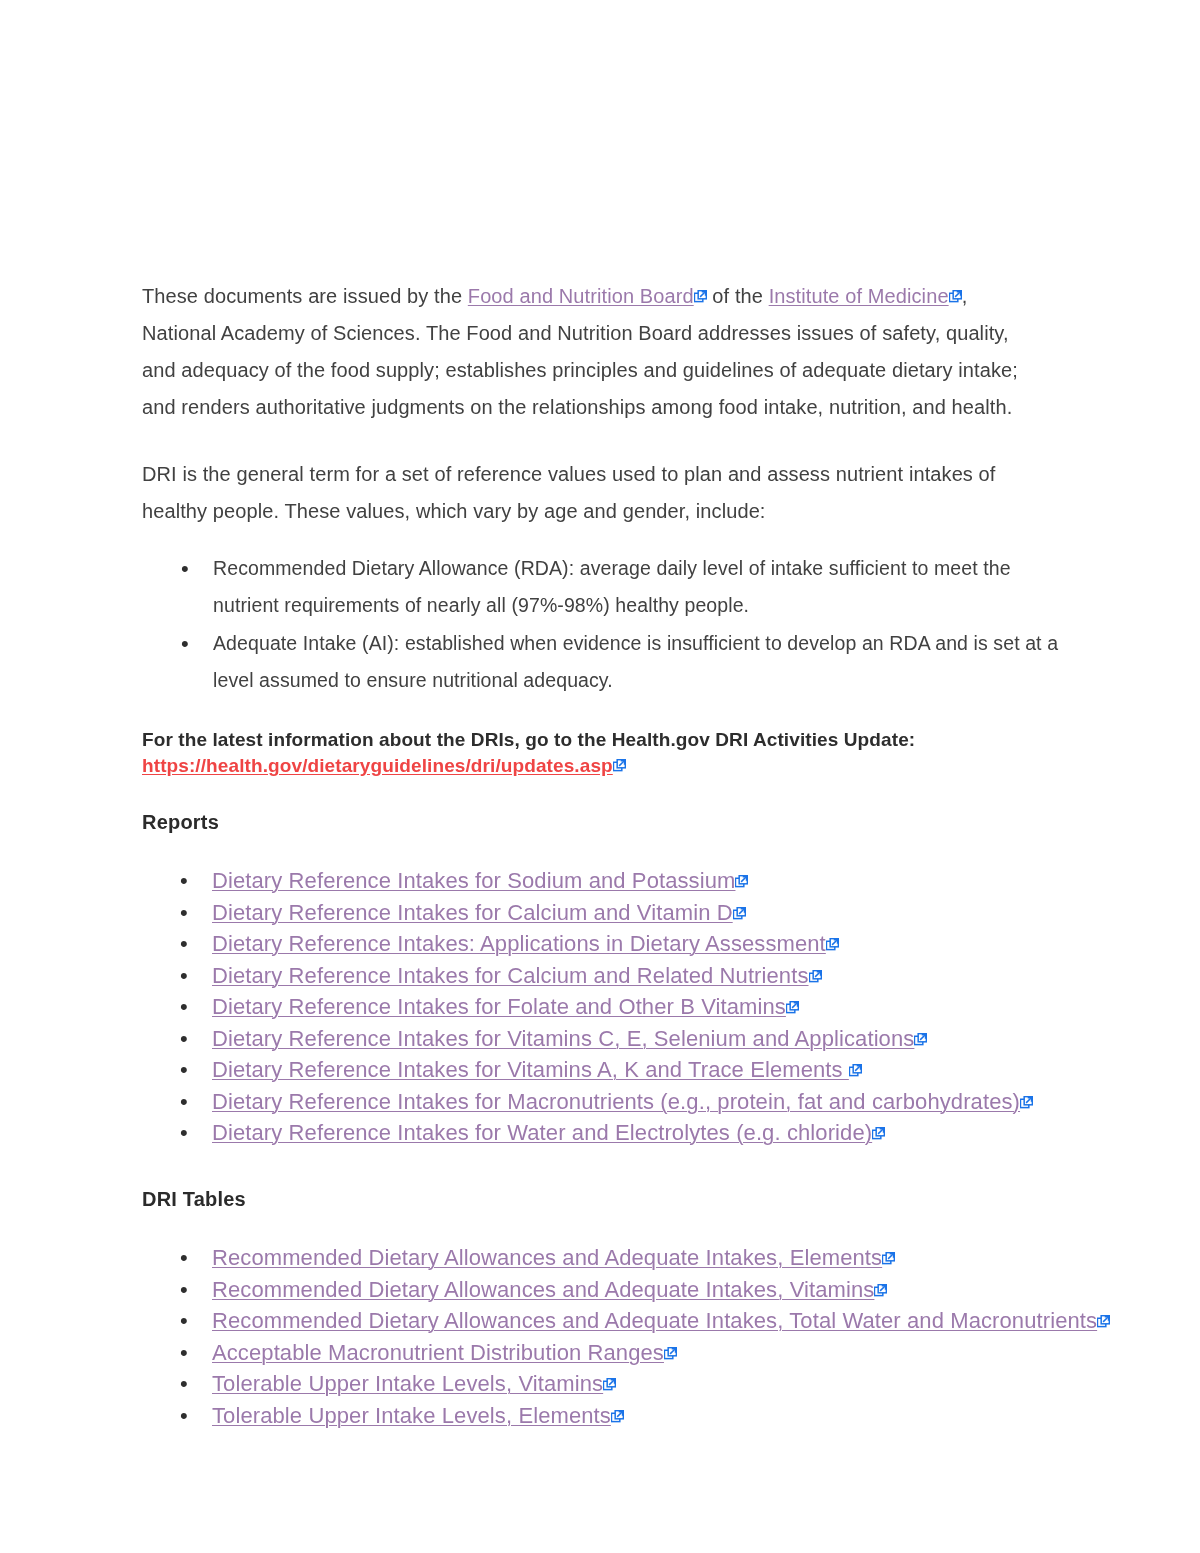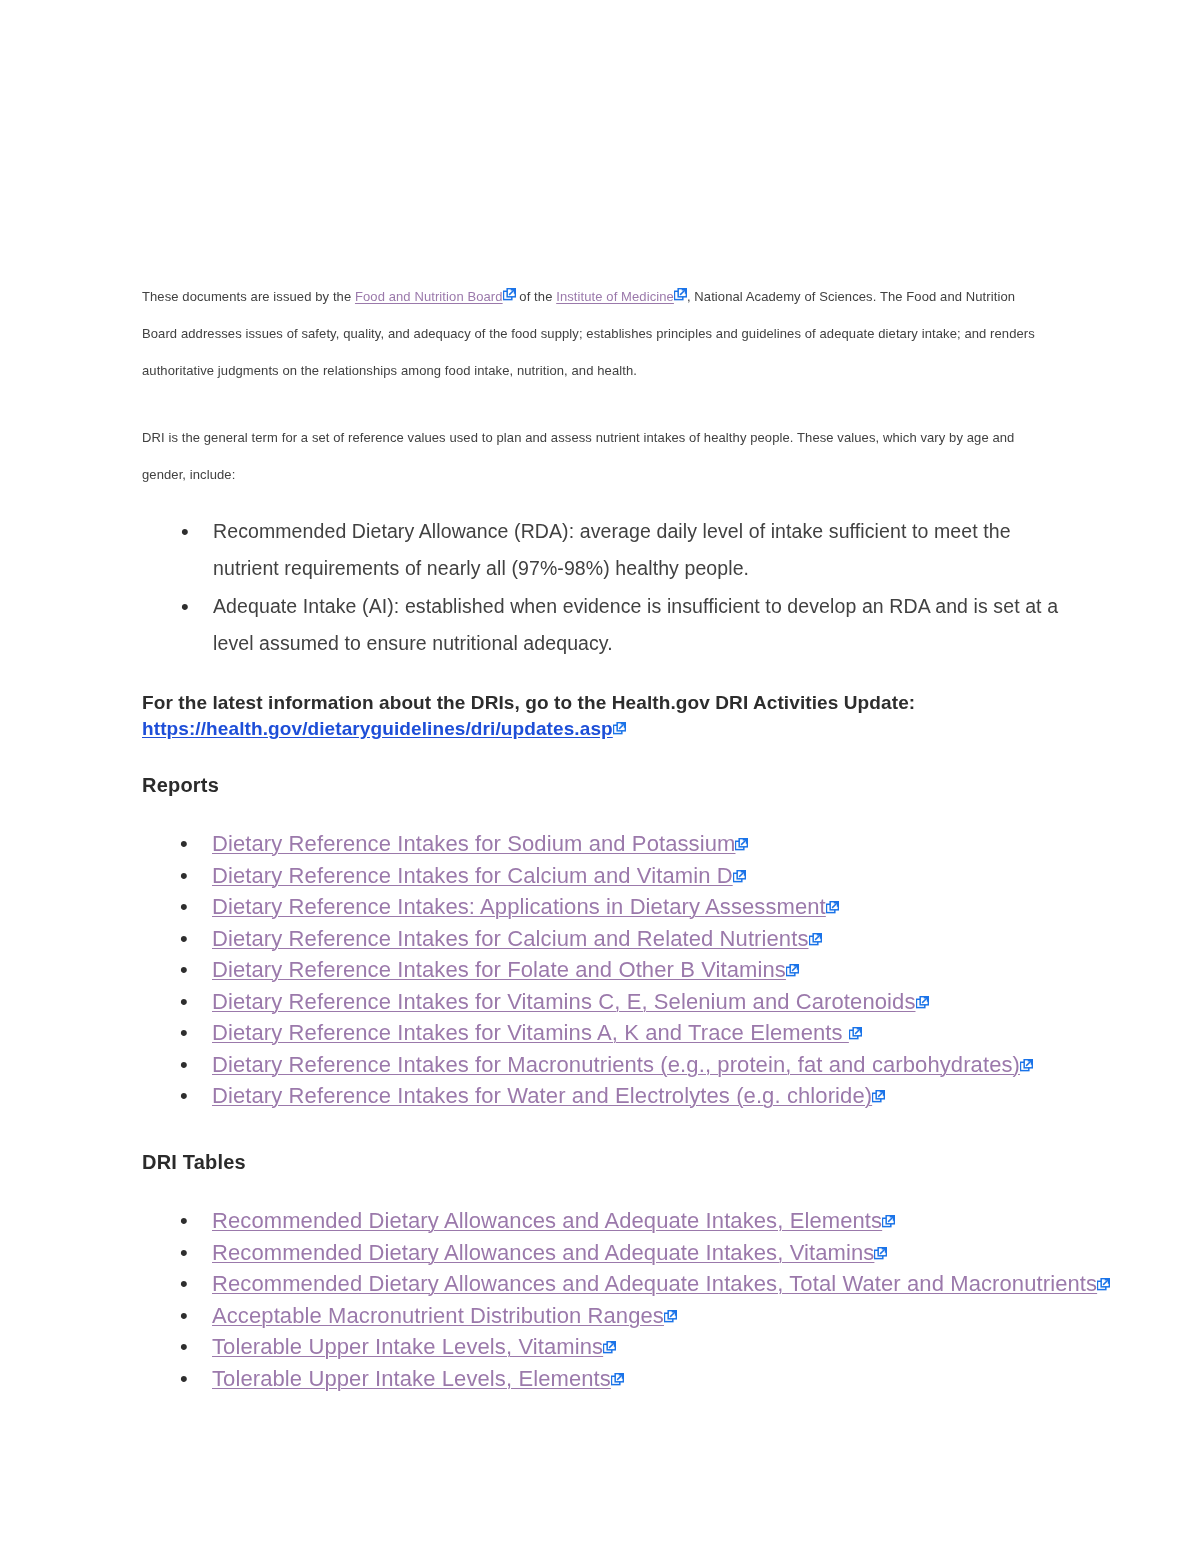--- a/index.html
+++ b/index.html
@@ -19,40 +19,40 @@
   .page {
     position: relative;
     width: 1200px;
     height: 1553px;
     box-sizing: border-box;
     padding: 278px 140px 0 142px;
   }
 
   
   .para {
-    font-size: 13px;
+    font-size: 20px;
     line-height: 37px;
     color: #414141;
     margin: 0 0 30px 0;
     letter-spacing: 0.1px;
     max-width: 905px;
   }
   .para.tight { margin-bottom: 20px; }
 
   
   .link {
     color: #9b79ab;
     text-decoration: underline;
     text-underline-offset: 2px;
     text-decoration-thickness: 1px;
     cursor: pointer;
   }
 
   .link-bold {
-    color: #1d4ed8;
+    color: #ef4444;
     font-weight: bold;
     text-decoration: underline;
     text-underline-offset: 2px;
     cursor: pointer;
   }
 
   
   .ext-icon {
     display: inline-block;
     width: 13px;
@@ -198,21 +198,21 @@
             <rect x="4.5" y="0.7" width="8.8" height="8.8" fill="#ffffff" stroke="#1a73e8" stroke-width="1.6"></rect>
             <path d="M6.6 7.4 L11.6 2.4" stroke="#1a73e8" stroke-width="1.6"></path>
             <path d="M8.3 2.0 L12.4 2.0 L12.4 6.1" fill="none" stroke="#1a73e8" stroke-width="1.6"></path>
           </svg></span></li>
     <li><a class="link"><span>Dietary Reference Intakes for Folate and Other B Vitamins</span></a><span class="ext-icon"><svg viewBox="0 0 14 14" xmlns="http://www.w3.org/2000/svg">
             <rect x="0.5" y="3.5" width="9" height="9" fill="#ffffff" stroke="#1a73e8" stroke-width="1.6"></rect>
             <rect x="4.5" y="0.7" width="8.8" height="8.8" fill="#ffffff" stroke="#1a73e8" stroke-width="1.6"></rect>
             <path d="M6.6 7.4 L11.6 2.4" stroke="#1a73e8" stroke-width="1.6"></path>
             <path d="M8.3 2.0 L12.4 2.0 L12.4 6.1" fill="none" stroke="#1a73e8" stroke-width="1.6"></path>
           </svg></span></li>
-    <li><a class="link"><span>Dietary Reference Intakes for Vitamins C, E, Selenium and Carotenoids</span></a><span class="ext-icon"><svg viewBox="0 0 14 14" xmlns="http://www.w3.org/2000/svg">
+    <li><a class="link"><span>Dietary Reference Intakes for Vitamins C, E, Selenium and Applications</span></a><span class="ext-icon"><svg viewBox="0 0 14 14" xmlns="http://www.w3.org/2000/svg">
             <rect x="0.5" y="3.5" width="9" height="9" fill="#ffffff" stroke="#1a73e8" stroke-width="1.6"></rect>
             <rect x="4.5" y="0.7" width="8.8" height="8.8" fill="#ffffff" stroke="#1a73e8" stroke-width="1.6"></rect>
             <path d="M6.6 7.4 L11.6 2.4" stroke="#1a73e8" stroke-width="1.6"></path>
             <path d="M8.3 2.0 L12.4 2.0 L12.4 6.1" fill="none" stroke="#1a73e8" stroke-width="1.6"></path>
           </svg></span></li>
     <li><a class="link"><span>Dietary Reference Intakes for Vitamins A, K and Trace Elements </span></a><span class="ext-icon"><svg viewBox="0 0 14 14" xmlns="http://www.w3.org/2000/svg">
             <rect x="0.5" y="3.5" width="9" height="9" fill="#ffffff" stroke="#1a73e8" stroke-width="1.6"></rect>
             <rect x="4.5" y="0.7" width="8.8" height="8.8" fill="#ffffff" stroke="#1a73e8" stroke-width="1.6"></rect>
             <path d="M6.6 7.4 L11.6 2.4" stroke="#1a73e8" stroke-width="1.6"></path>
             <path d="M8.3 2.0 L12.4 2.0 L12.4 6.1" fill="none" stroke="#1a73e8" stroke-width="1.6"></path>

